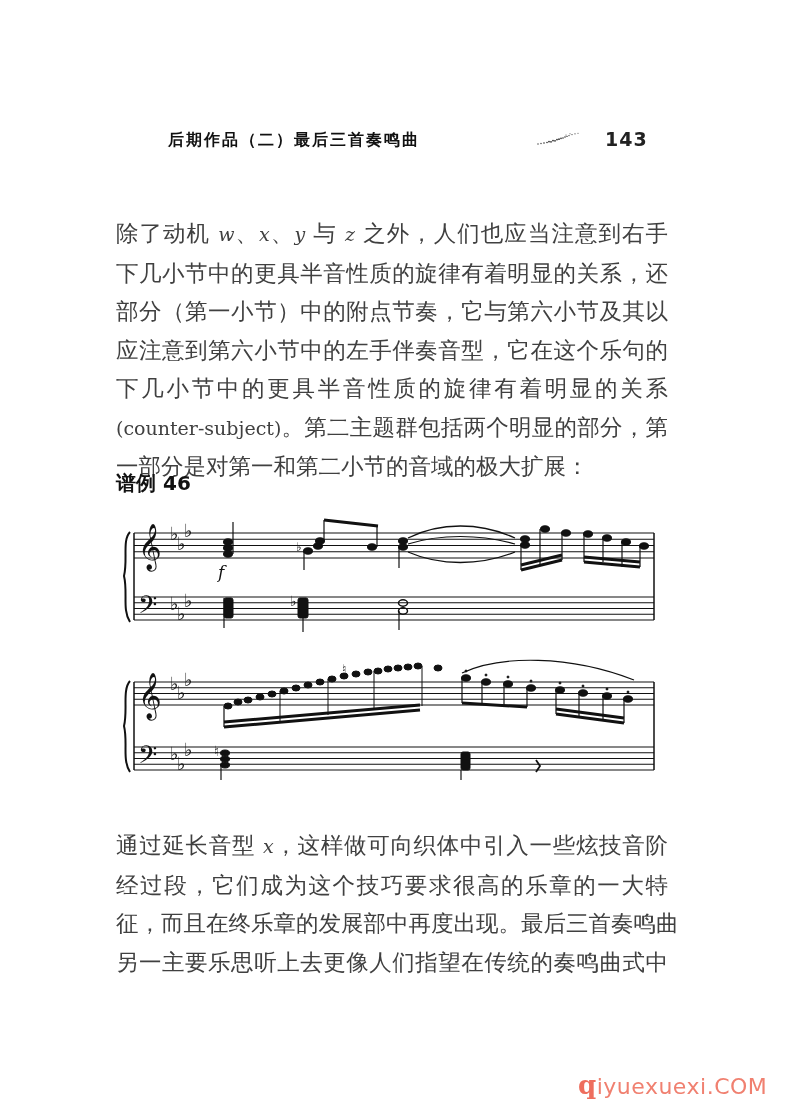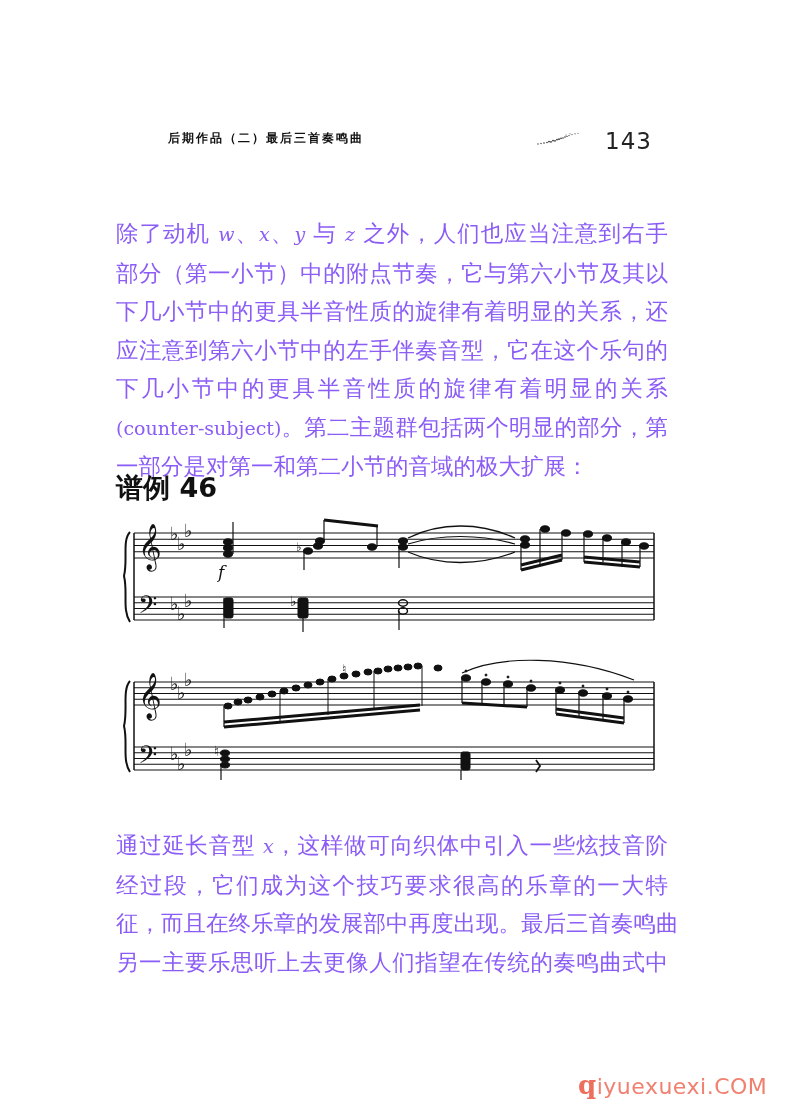--- a/index.html
+++ b/index.html
@@ -1,31 +1,31 @@
 <!DOCTYPE html>
 <html><head>
   <meta charset="utf-8">
   <style>
     html, body { margin: 0; padding: 0; background: #ffffff; }
     body { width: 794px; height: 1120px; position: relative; overflow: hidden; color: #111; }
     .page { position: absolute; left: 0; top: 0; width: 794px; height: 1120px; background: #fff; }
 
     .running-head { position: absolute; top: 130px; left: 168px; width: 480px; height: 30px; }
-    .running-title { position: absolute; left: 0; top: 0; font-family: Liberation Serif, serif; font-weight: bold; font-size: 12px; letter-spacing: 2px; color: #111; white-space: nowrap; }
+    .running-title { position: absolute; left: 0; top: 0; font-family: Liberation Serif, serif; font-weight: bold; font-size: 16px; letter-spacing: 2px; color: #111; white-space: nowrap; }
     .ornament { position: absolute; left: 368px; top: 2px; width: 44px; height: 14px; }
-    .page-number { position: absolute; left: 437px; top: -2px; font-family: "DejaVu Sans", sans-serif; font-size: 23px; color: #222; letter-spacing: 1px; }
-
-    .body-text { position: absolute; left: 116px; width: 560px; font-family: "DejaVu Sans", sans-serif; font-size: 22.5px; line-height: 38.5px; color: #8b5cf6; margin: 0; }
+    .page-number { position: absolute; left: 437px; top: -2px; font-family: "DejaVu Sans", sans-serif; font-size: 19px; color: #222; letter-spacing: 1px; font-weight: bold; }
+
+    .body-text { position: absolute; left: 116px; width: 560px; font-family: "DejaVu Sans", sans-serif; font-size: 22.5px; line-height: 38.5px; color: #404040; margin: 0; }
     .body-text .line { display: block; white-space: nowrap; text-align: justify; text-align-last: justify; width: 552px; }
     .body-text .line.last { text-align-last: left; }
     .math { font-family: "DejaVu Serif", serif; font-style: italic; font-size: 19px; }
     .latin { font-family: "DejaVu Serif", serif; font-size: 19px; }
 
     .p1 { top: 214px; }
-    .example-label { position: absolute; left: 116px; top: 470px; font-family: "DejaVu Sans", sans-serif; font-weight: bold; font-size: 27px; color: #111; }
+    .example-label { position: absolute; left: 116px; top: 470px; font-family: "DejaVu Sans", sans-serif; font-weight: bold; font-size: 20px; color: #111; }
     .p2 { top: 826px; }
 
     .score { position: absolute; left: 120px; top: 510px; width: 540px; height: 270px; }
     .score svg { display: block; }
 
     .watermark { position: absolute; left: 578px; top: 1070px; font-family: "DejaVu Sans", sans-serif; font-size: 22px; color: #f08070; letter-spacing: 0.5px; white-space: nowrap; }
     .watermark .q { font-family: "DejaVu Serif", serif; font-weight: bold; font-size: 26px; color: #ee6e5e; }
   </style>
 </head>
 <body>
@@ -56,22 +56,22 @@
           <circle cx="42" cy="1.2" r="0.5"></circle>
         <circle cx="30" cy="3.0" r="0.5"></circle>
           <circle cx="34" cy="1.8" r="0.5"></circle>
       </g>
     </svg>
     <span class="page-number">143</span>
   </div>
 
   <div class="body-text p1">
     <span class="line"><span>除了动机 </span><span class="math">w</span><span>、</span><span class="math">x</span><span>、</span><span class="math">y</span><span> 与 </span><span class="math">z</span><span> 之外，人们也应当注意到右手</span></span>
+    <span class="line">下几小节中的更具半音性质的旋律有着明显的关系，还</span>
     <span class="line">部分（第一小节）中的附点节奏，它与第六小节及其以</span>
-    <span class="line">下几小节中的更具半音性质的旋律有着明显的关系，还</span>
     <span class="line">应注意到第六小节中的左手伴奏音型，它在这个乐句的</span>
     <span class="line">下几小节中的更具半音性质的旋律有着明显的关系</span>
     <span class="line"><span class="latin">(</span><span class="latin">counter-subject</span><span class="latin">)</span><span>。第二主题群包括两个明显的部分，第</span></span>
     <span class="line last">一部分是对第一和第二小节的音域的极大扩展：</span>
   </div>
 
   <div class="example-label">谱例 46</div>
 
   <div class="score">
     <svg width="540" height="270" viewBox="0 0 540 270">

